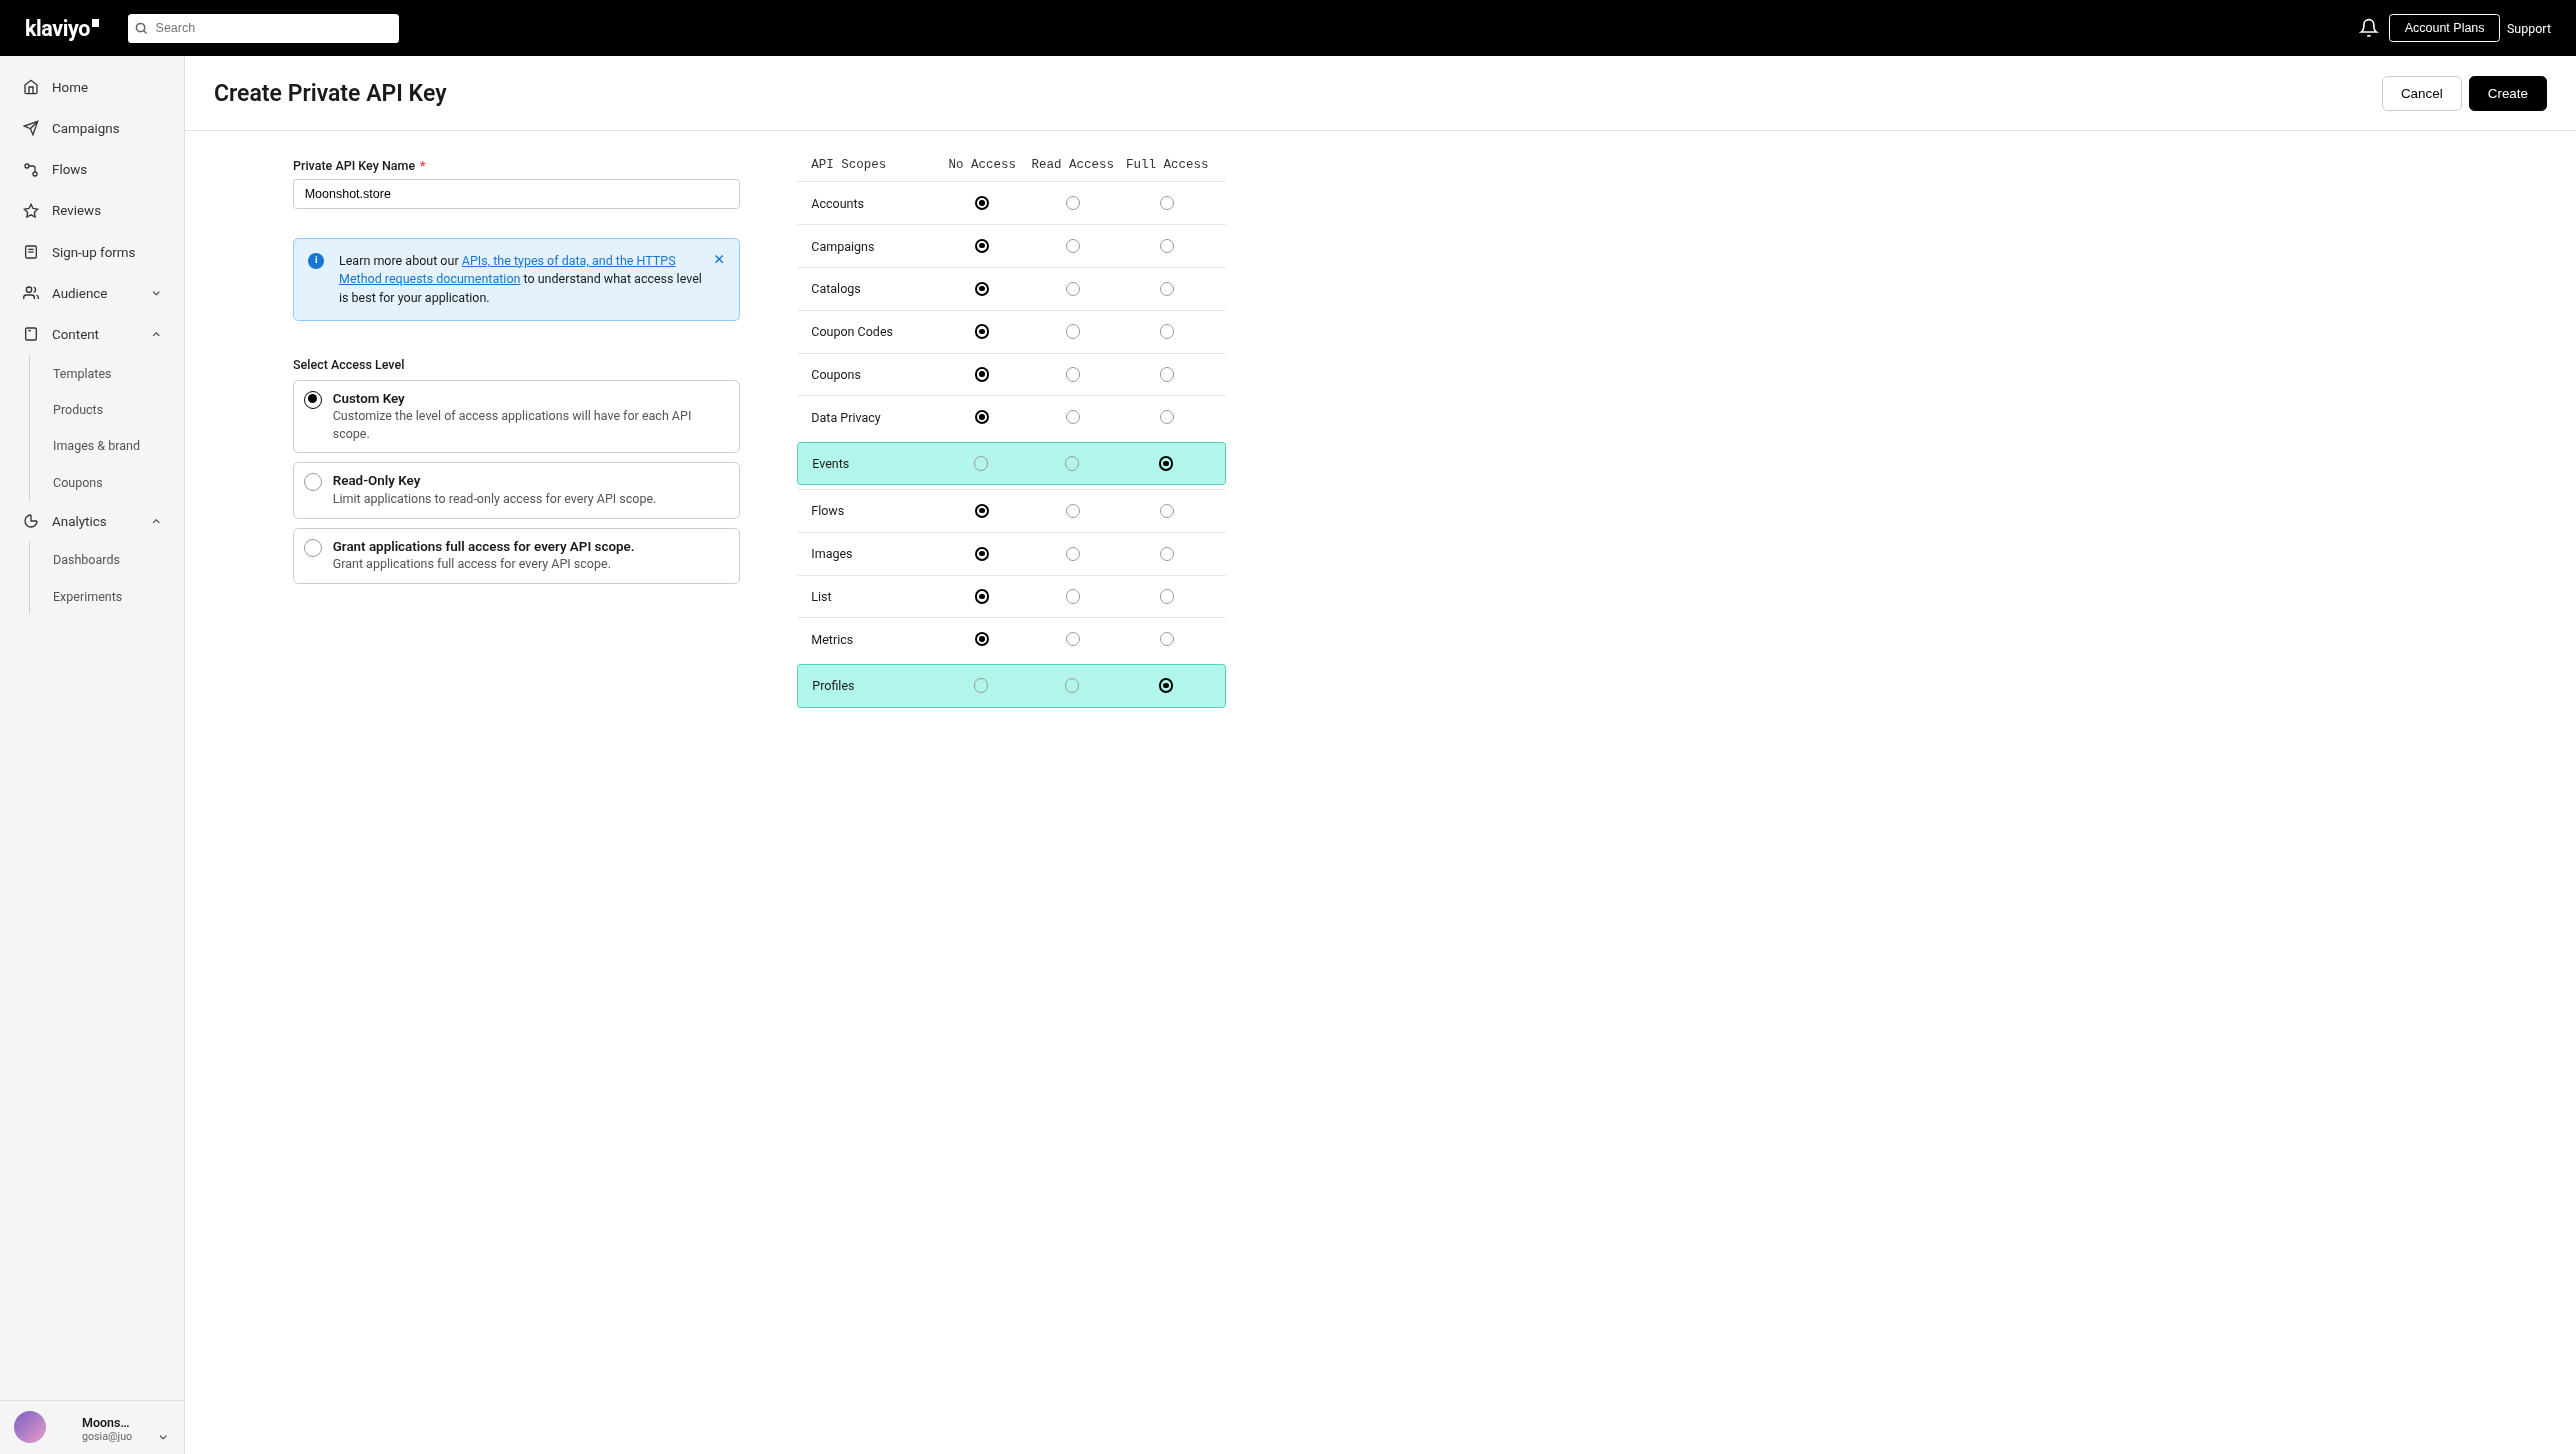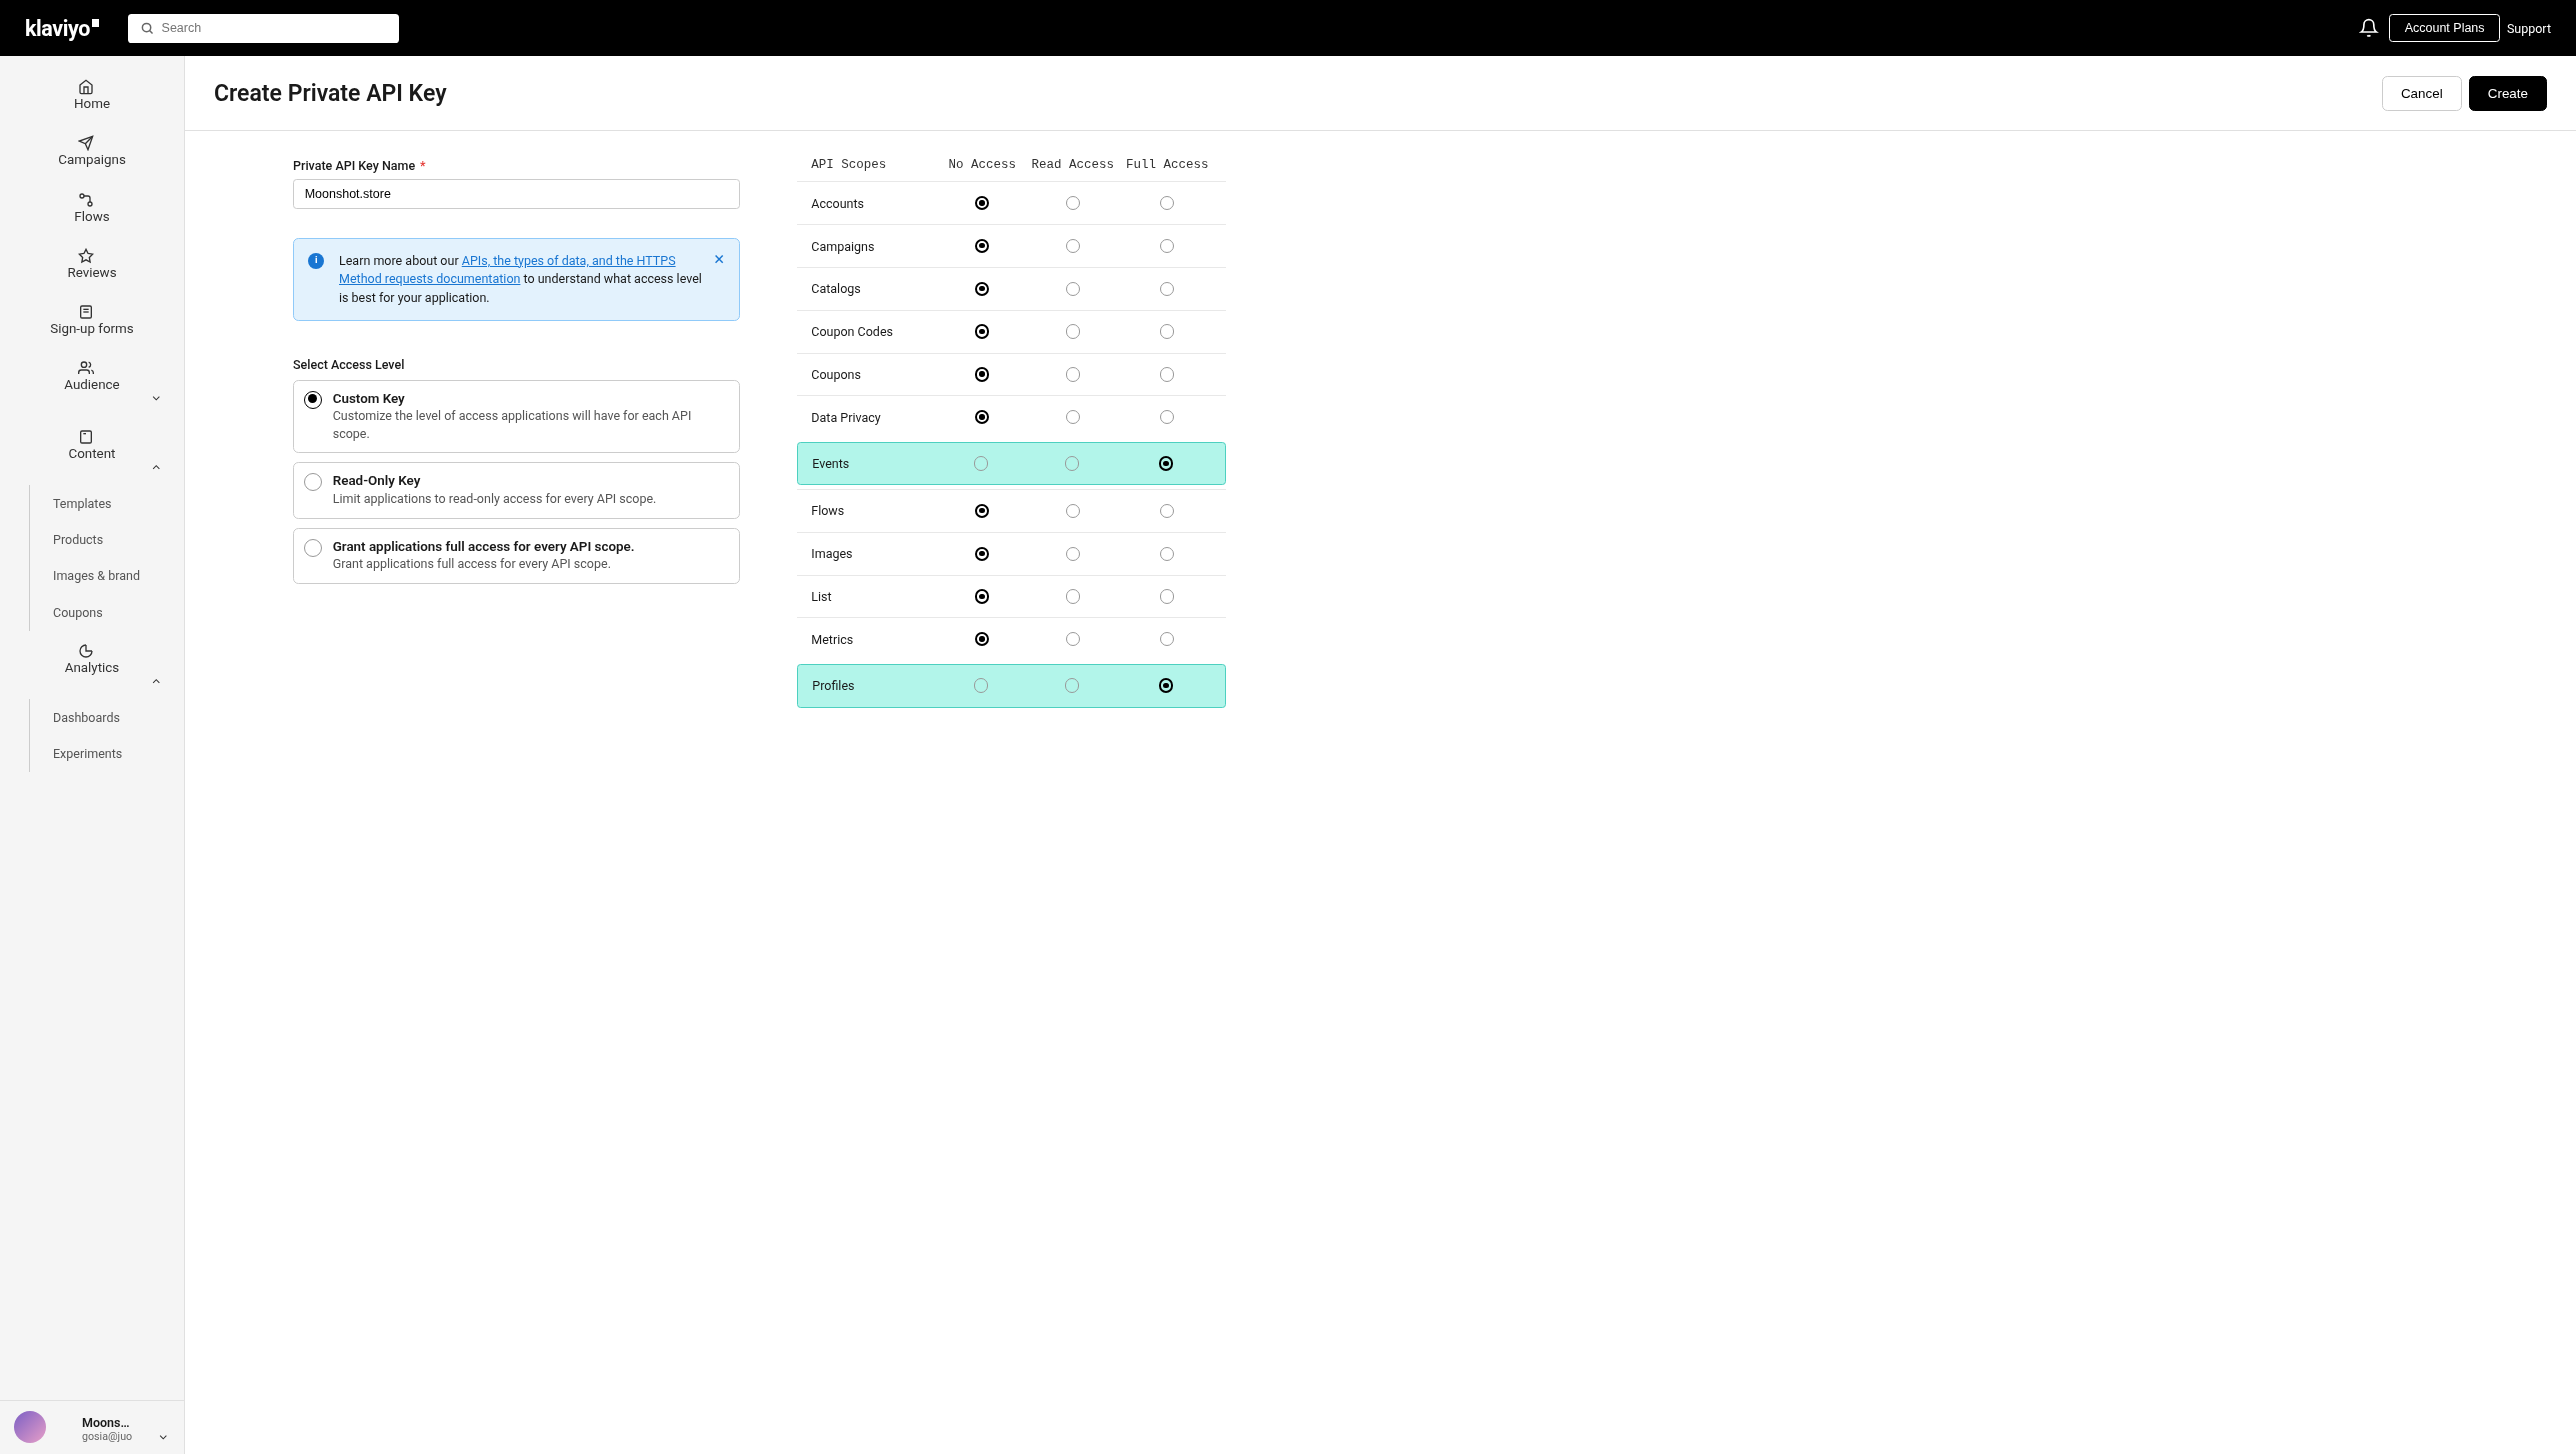--- a/index.html
+++ b/index.html
@@ -1,32 +1,32 @@
 <!DOCTYPE html>
 <html style="font-size:14.3px"><head>
   <meta charset="utf-8">
   <style>
     * { box-sizing: border-box; margin: 0; padding: 0; }
     body { font-family: -apple-system, BlinkMacSystemFont, "Segoe UI", Roboto, Helvetica, Arial, sans-serif; font-size: 12.5px; color: #1a1a1a; background: #fff; }
     
     .header { background: #000; height: 56px; display: flex; align-items: center; padding: 0 25px; }
     .logo { color: #fff; font-size: 21.5px; font-weight: 700; letter-spacing: -0.4px; display: flex; align-items: baseline; margin-right: 29px; }
     .logo-square { width: 7.2px; height: 7.2px; background: #fff; margin-left: 1.8px; position: relative; top: -9px; }
-    .search-box { background: #fff; border-radius: 3.6px; display: flex; align-items: center; padding: 0 12px; height: 29px; width: 271px; }
+    .search-box { background: #fff; border-radius: 3.6px; display: flex; align-items: center; padding: 0 6px; height: 29px; width: 271px; }
     .search-box input { border: none; outline: none; background: transparent; width: 100%; font-size: 12.5px; margin-left: 7.2px; }
     .header-right { margin-left: auto; display: flex; align-items: center; gap: 7px; justify-content: space-between; }
     .bell-btn { background: transparent; border: none; cursor: pointer; color: #fff; padding: 3.6px; }
     .account-plans { background: transparent; border: 0.9px solid #fff; color: #fff; padding: 6.3px 14.3px; border-radius: 3.6px; cursor: pointer; font-size: 12.5px; }
     .support-link { color: #fff; text-decoration: none; font-size: 12.5px; cursor: pointer; }
     
     .container { display: flex; height: calc(100vh - 56px); }
     
     .sidebar { width: 185px; background: #f5f5f5; border-right: 0.9px solid #e0e0e0; display: flex; flex-direction: column; overflow-y: auto; }
     .nav-list { list-style: none; padding: 10.7px 0; flex: 1; }
-    .nav-item { display: flex; align-items: center; padding: 11.6px 21.5px; cursor: pointer; font-size: 13.4px; color: #333; flex-direction: column; }
+    .nav-item { display: flex; align-items: center; padding: 11.6px 21.5px; cursor: pointer; font-size: 13.4px; color: #333; }
     .nav-item .nav-icon { width: 18px; height: 18px; margin-right: 12.5px; display: flex; align-items: center; justify-content: center; }
     .nav-item .chevron { margin-left: auto; }
     .nav-subitem { padding: 10.7px 21.5px 10.7px 52px; cursor: pointer; font-size: 12.5px; color: #555; }
     .nav-subgroup { border-left: 0.9px solid #ccc; margin-left: 29px; }
     .nav-subgroup .nav-subitem { padding-left: 23px; }
     
     .sidebar-footer { border-top: 0.9px solid #e0e0e0; padding: 10.7px 14.3px; display: flex; align-items: flex-end; cursor: pointer; gap: 25px; }
     .avatar { width: 32px; height: 32px; border-radius: 50%; background: linear-gradient(135deg, #7b5fc4, #e89fc8); margin-right: 10.7px; flex-shrink: 0; }
     .footer-text { flex: 1; overflow: hidden; }
     .footer-name { font-weight: 600; font-size: 12.5px; white-space: nowrap; overflow: hidden; text-overflow: ellipsis; }

